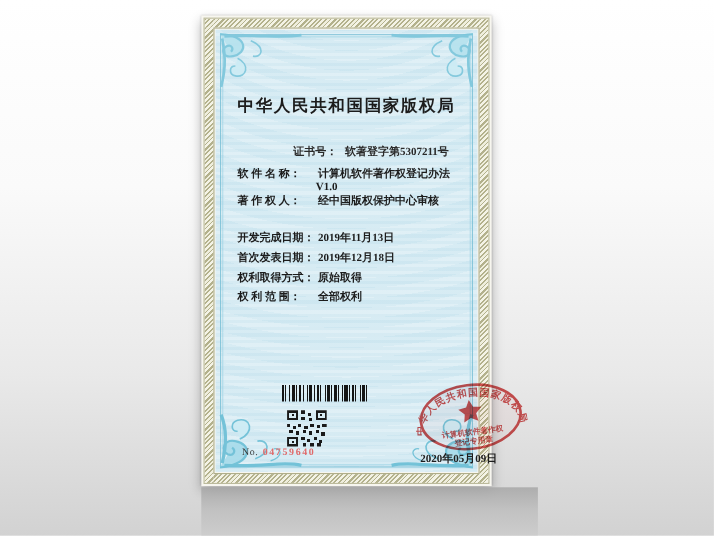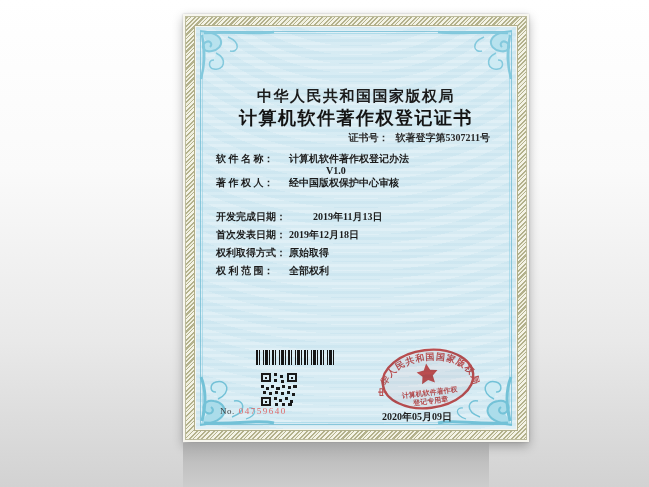--- a/index.html
+++ b/index.html
@@ -4,21 +4,21 @@
 <style>
   * { margin:0; padding:0; box-sizing:border-box; }
   html,body { width:649px; height:487px; overflow:hidden; }
   body {
     font-family:"Liberation Serif","DejaVu Serif",serif;
     background:linear-gradient(180deg,#ffffff 0%,#fafafa 35%,#e9e9e9 70%,#d2d2d2 100%);
     position:relative;
   }
   
   .certificate {
-    position:absolute; left:183px; top:14px; width:346px; height:428px;
+    position:absolute; left:183px; top:14px; width:264px; height:428px;
     background:#f7f6ef;
     box-shadow:0 4px 10px rgba(0,0,0,.28), 0 0 2px rgba(0,0,0,.2);
   }
   
   .meander-frame {
     position:absolute; left:3px; top:3px; right:3px; bottom:3px;
     border:8px solid transparent;
     border-image:repeating-linear-gradient(135deg,#b3b18c 0 1.5px,#efeedd 1.5px 3px,#b3b18c 3px 4px,#f4f3e6 4px 6px) 8;
     outline:1px solid #bcbb9c;
   }
@@ -61,23 +61,23 @@
   .certno-line {
     position:absolute; right:26px; top:104px;
     font-size:10px; font-weight:700; color:#2a2a2a; white-space:nowrap;
   }
   .certno-line .gap { display:inline-block; width:7px; }
 
   .fields { position:absolute; left:20px; top:126px; right:14px; font-size:10px; font-weight:700; color:#1c1c1c; }
   .frow { display:flex; line-height:12px; white-space:nowrap; }
   .flabel { width:73px; flex:0 0 73px; }
   .fvalue {}
-  .subline { margin-left:110px; line-height:12px; }
+  .subline { margin-left:71px; line-height:12px; }
   .mt8  { margin-top:0; }
-  .mt22 { margin-top:22px;gap:24px; }
+  .mt22 { margin-top:22px; }
   .mt6  { margin-top:6px; }
 
   .statement {
     position:absolute; left:16px; right:14px; top:281px;
     font-size:9.3px; font-weight:700; color:#1c1c1c; line-height:21px;
   }
   .statement .l1 { padding-left:19px; white-space:nowrap; }
   .statement .l2 { white-space:nowrap; }
 
   
@@ -89,21 +89,21 @@
       #151515 7px 8px, transparent 8px 9px,
       #151515 9px 12px, transparent 12px 13px,
       #151515 13px 14px, transparent 14px 16px);
   }
   .qr { position:absolute; left:65px; top:346px; width:36px; height:33px; }
 
   .serial {
     position:absolute; left:24px; top:379px;
     font-size:9px; color:#3a3a3a; letter-spacing:.5px; white-space:nowrap;
   }
-  .serial .num { color:#e06a6a; letter-spacing:1.5px; margin-left:4px; font-weight:400; }
+  .serial .num { color:#e06a6a; letter-spacing:1.5px; margin-left:4px; font-weight:700; }
 
   .seal { position:absolute; left:181px; top:315px; width:102px; height:74px;
           transform:rotate(-7deg); opacity:.88; mix-blend-mode:multiply; }
   .issue-date {
     position:absolute; left:186px; top:383px;
     font-size:10px; font-weight:700; color:#1d1d1d; white-space:nowrap;
   }
 
   
   .reflection {
@@ -153,21 +153,20 @@
         <path d="M2,2 C34,6 30,24 16,26 C6,28 2,18 9,14 C14,12 17,17 13,20" fill="#a9dcea"></path>
         <path d="M6,4 C42,2 58,8 76,4" stroke-width="3"></path>
         <path d="M4,6 C9,26 7,40 3,50" stroke-width="3"></path>
         <path d="M20,28 C34,34 30,48 18,45 C11,43 12,34 18,35" fill="#cdebf4" stroke-width="1.5"></path>
         <path d="M34,10 C50,16 46,28 36,26" stroke-width="1.5"></path>
         <path d="M48,8 C60,12 58,20 51,19" stroke-width="1.2"></path>
       </g>
     </svg>
 
     <div class="authority">中华人民共和国国家版权局</div>
-    <div class="cert-title">计算机软件著作权登记证书</div>
     <div class="certno-line">
       <span>证书号：</span><span class="gap"></span><span>软著登字第5307211号</span>
     </div>
 
     <div class="fields">
       <div class="frow">
         <span class="flabel">软 件 名 称：</span>
         <span class="fvalue">计算机软件著作权登记办法</span>
       </div>
       <div class="subline">V1.0</div>

